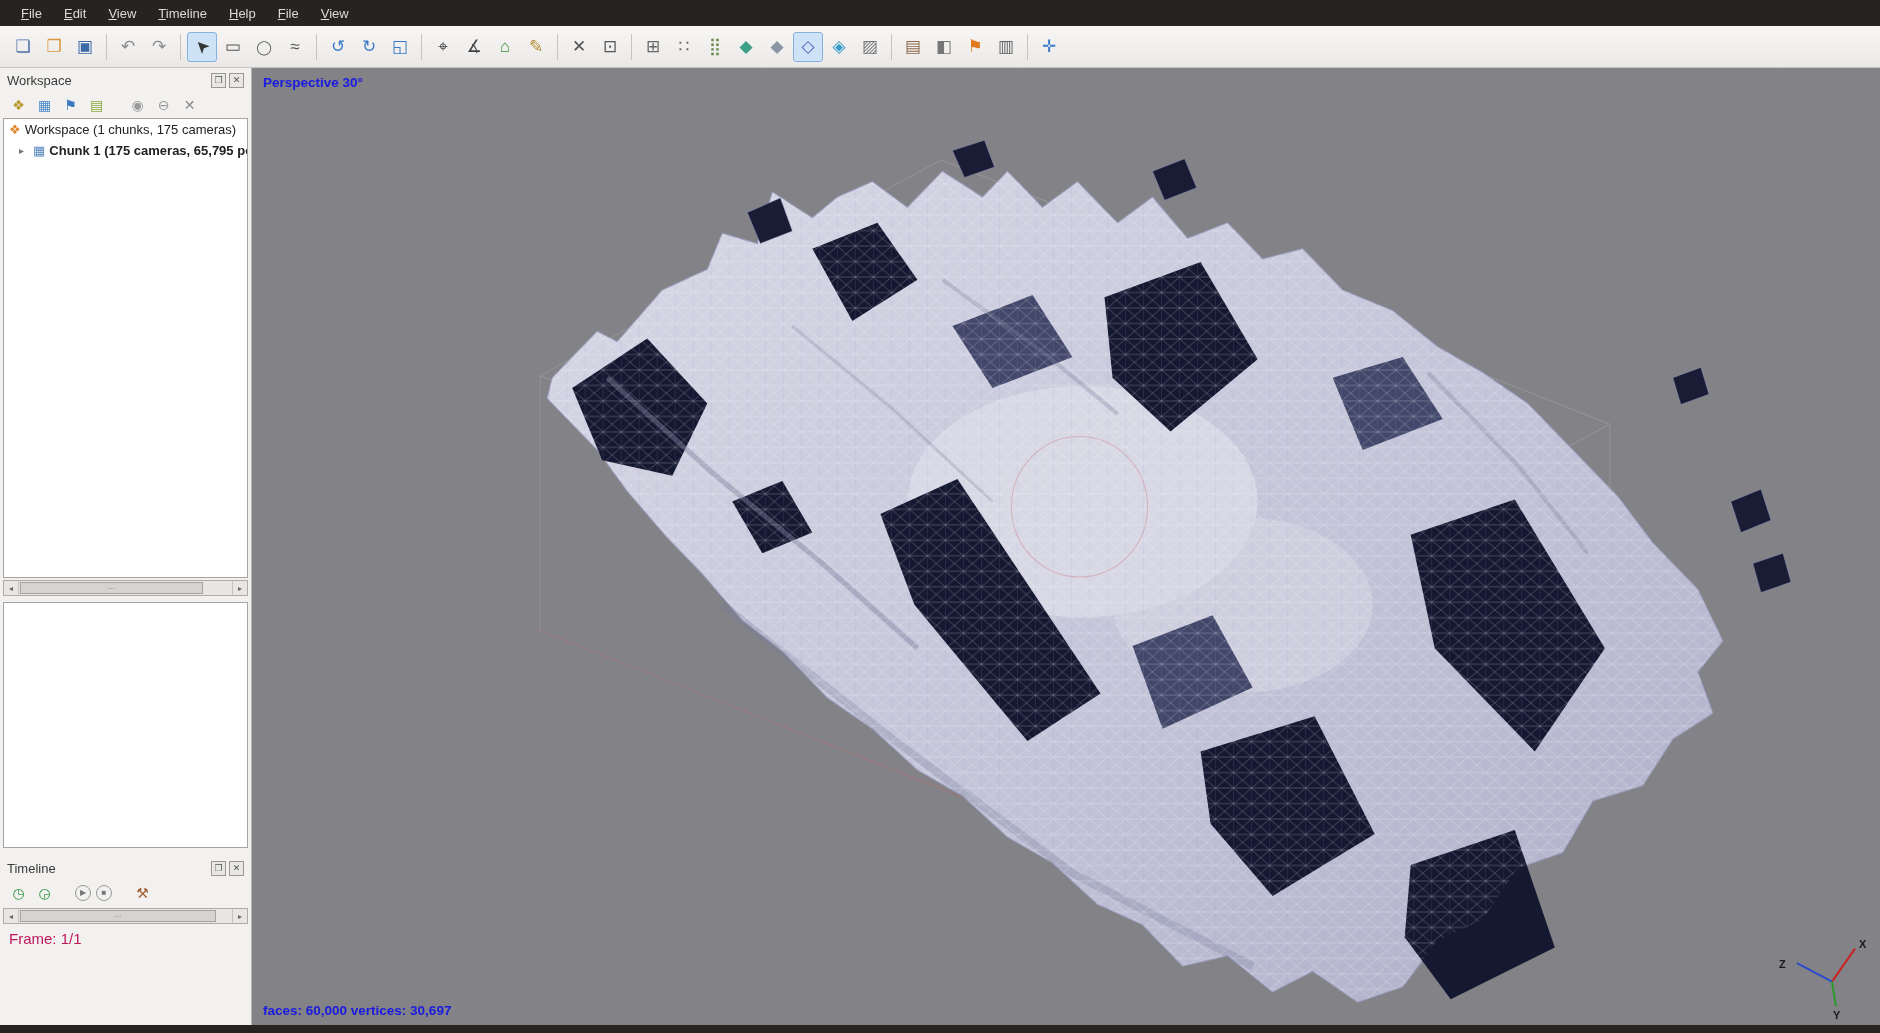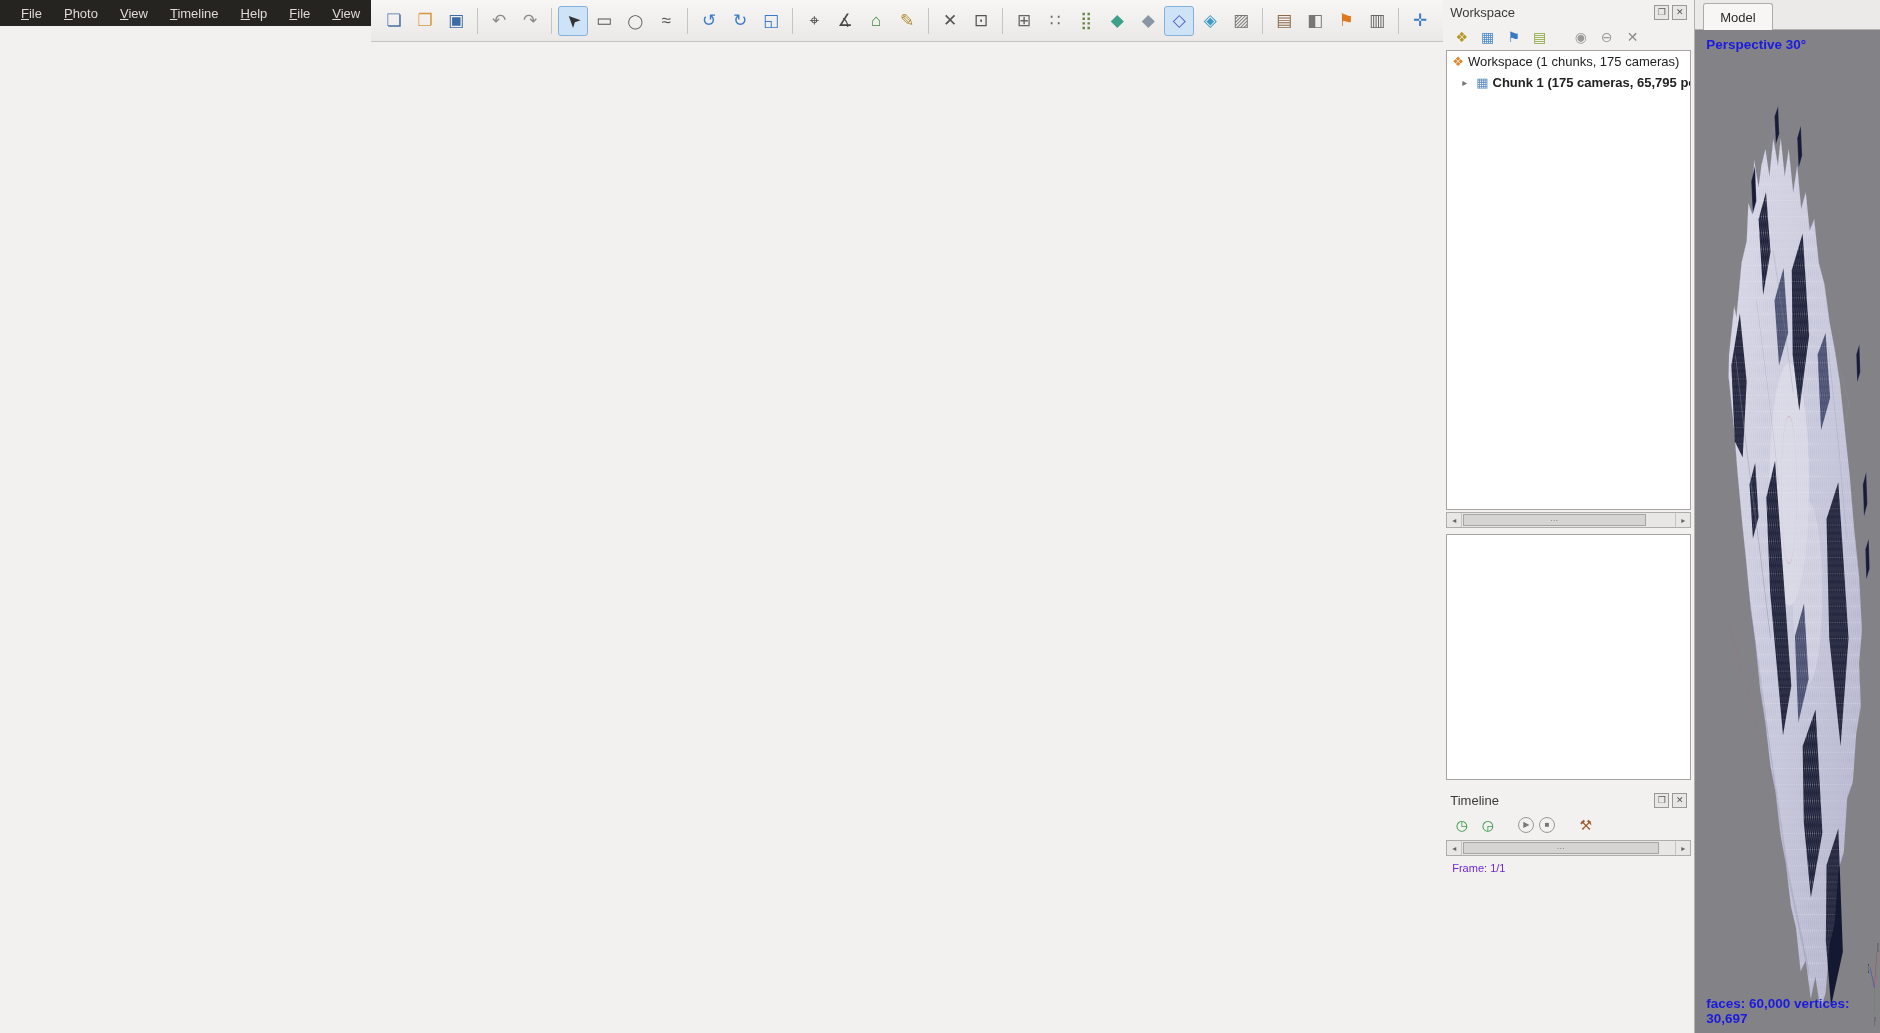--- a/index.html
+++ b/index.html
@@ -1,20 +1,20 @@
 <!DOCTYPE html>
 <html><head>
 <meta charset="utf-8">
 <style>
   * { box-sizing: border-box; margin: 0; padding: 0; }
   html,body { background:#555; }
   .app {
     width:1880px; height:1033px; position:relative; overflow:hidden;
     font-family:"Liberation Sans", sans-serif; background:#f2f1ef;
-    display:flex; flex-direction:row;
+    display:flex; flex-direction:column;
   }
 
   
   .menubar { height:26px; background:#262420; color:#dfdbd6;
     display:flex; align-items:center; padding-left:10px; font-size:13px; flex:0 0 auto; }
   .menu-item { padding:4px 11px; cursor:default; }
   .menu-item::first-letter { text-decoration: underline; }
 
   
   .toolbar { height:42px; background:linear-gradient(#f7f6f5,#ebe9e7);
@@ -55,21 +55,21 @@
     border-right:1px solid #c6c4c2; cursor:default; }
   .hs-btn.right { border-right:none; border-left:1px solid #c6c4c2; }
   .hs-track { flex:1; position:relative; }
   .hs-thumb { position:absolute; left:1px; top:1px; bottom:1px; width:86%; background:#d6d4d2;
     border:1px solid #a6a4a2; display:flex; align-items:center; justify-content:center;
     font-size:8px; color:#888; letter-spacing:1px; cursor:default; }
 
   .empty-pane { height:246px; background:#fff; border:1px solid #a6a4a2; margin:6px 3px 0 3px; flex:0 0 auto; }
 
   .timeline-header { margin-top:8px; }
-  .frame-label { padding:6px 9px; font-size:11px; color:#6d28d9; flex:0 0 auto; }
+  .frame-label { padding:6px 9px; font-size:15px; color:#be185d; flex:0 0 auto; }
   .side-filler { flex:1 1 auto; }
 
   
   .main { flex:1 1 auto; display:flex; flex-direction:column; min-width:0; }
   .tabbar { height:30px; background:#eceae8; border-bottom:1px solid #b4b2b0;
     display:flex; align-items:flex-end; padding-left:8px; flex:0 0 auto; }
   .tab { padding:6px 16px 5px 16px; font-size:13px; color:#2a2a2a; background:#f7f6f4;
     border:1px solid #aeacaa; border-bottom:none; border-radius:3px 3px 0 0;
     position:relative; top:1px; cursor:default; }
 
@@ -81,21 +81,21 @@
   
   .statusbar { height:8px; background:#262420; flex:0 0 auto; }
 </style>
 </head>
 <body>
 
 <div class="app">
 
   <div class="menubar">
     <span class="menu-item">File</span>
-    <span class="menu-item">Photo</span>
+    <span class="menu-item">Edit</span>
     <span class="menu-item">View</span>
     <span class="menu-item">Timeline</span>
     <span class="menu-item">Help</span>
     <span class="menu-item">File</span>
     <span class="menu-item">View</span>
   </div>
 
   <div class="toolbar">
     <span class="tbtn" style="color:#4a6fa5">❏</span>
     <span class="tbtn" style="color:#d8973c">❐</span>
@@ -200,23 +200,20 @@
           <span class="hs-thumb" style="width:92%">⋯</span>
         </span>
         <span class="hs-btn right">▸</span>
       </div>
       <div class="frame-label">Frame: 1/1</div>
 
       <div class="side-filler"></div>
     </div>
 
     <div class="main">
-      <div class="tabbar">
-        <div class="tab">Model</div>
-      </div>
 
       <div class="viewport">
         <svg class="mesh-svg" viewBox="0 0 1627 927" preserveAspectRatio="none" xmlns="http://www.w3.org/2000/svg">
           <defs>
             <linearGradient id="meshfill" x1="0" y1="0" x2="1" y2="1">
               <stop offset="0" stop-color="#d8d8e6"></stop>
               <stop offset="0.55" stop-color="#c3c4d8"></stop>
               <stop offset="1" stop-color="#aeafc8"></stop>
             </linearGradient>
             <pattern id="tri" width="18" height="15" patternUnits="userSpaceOnUse">

